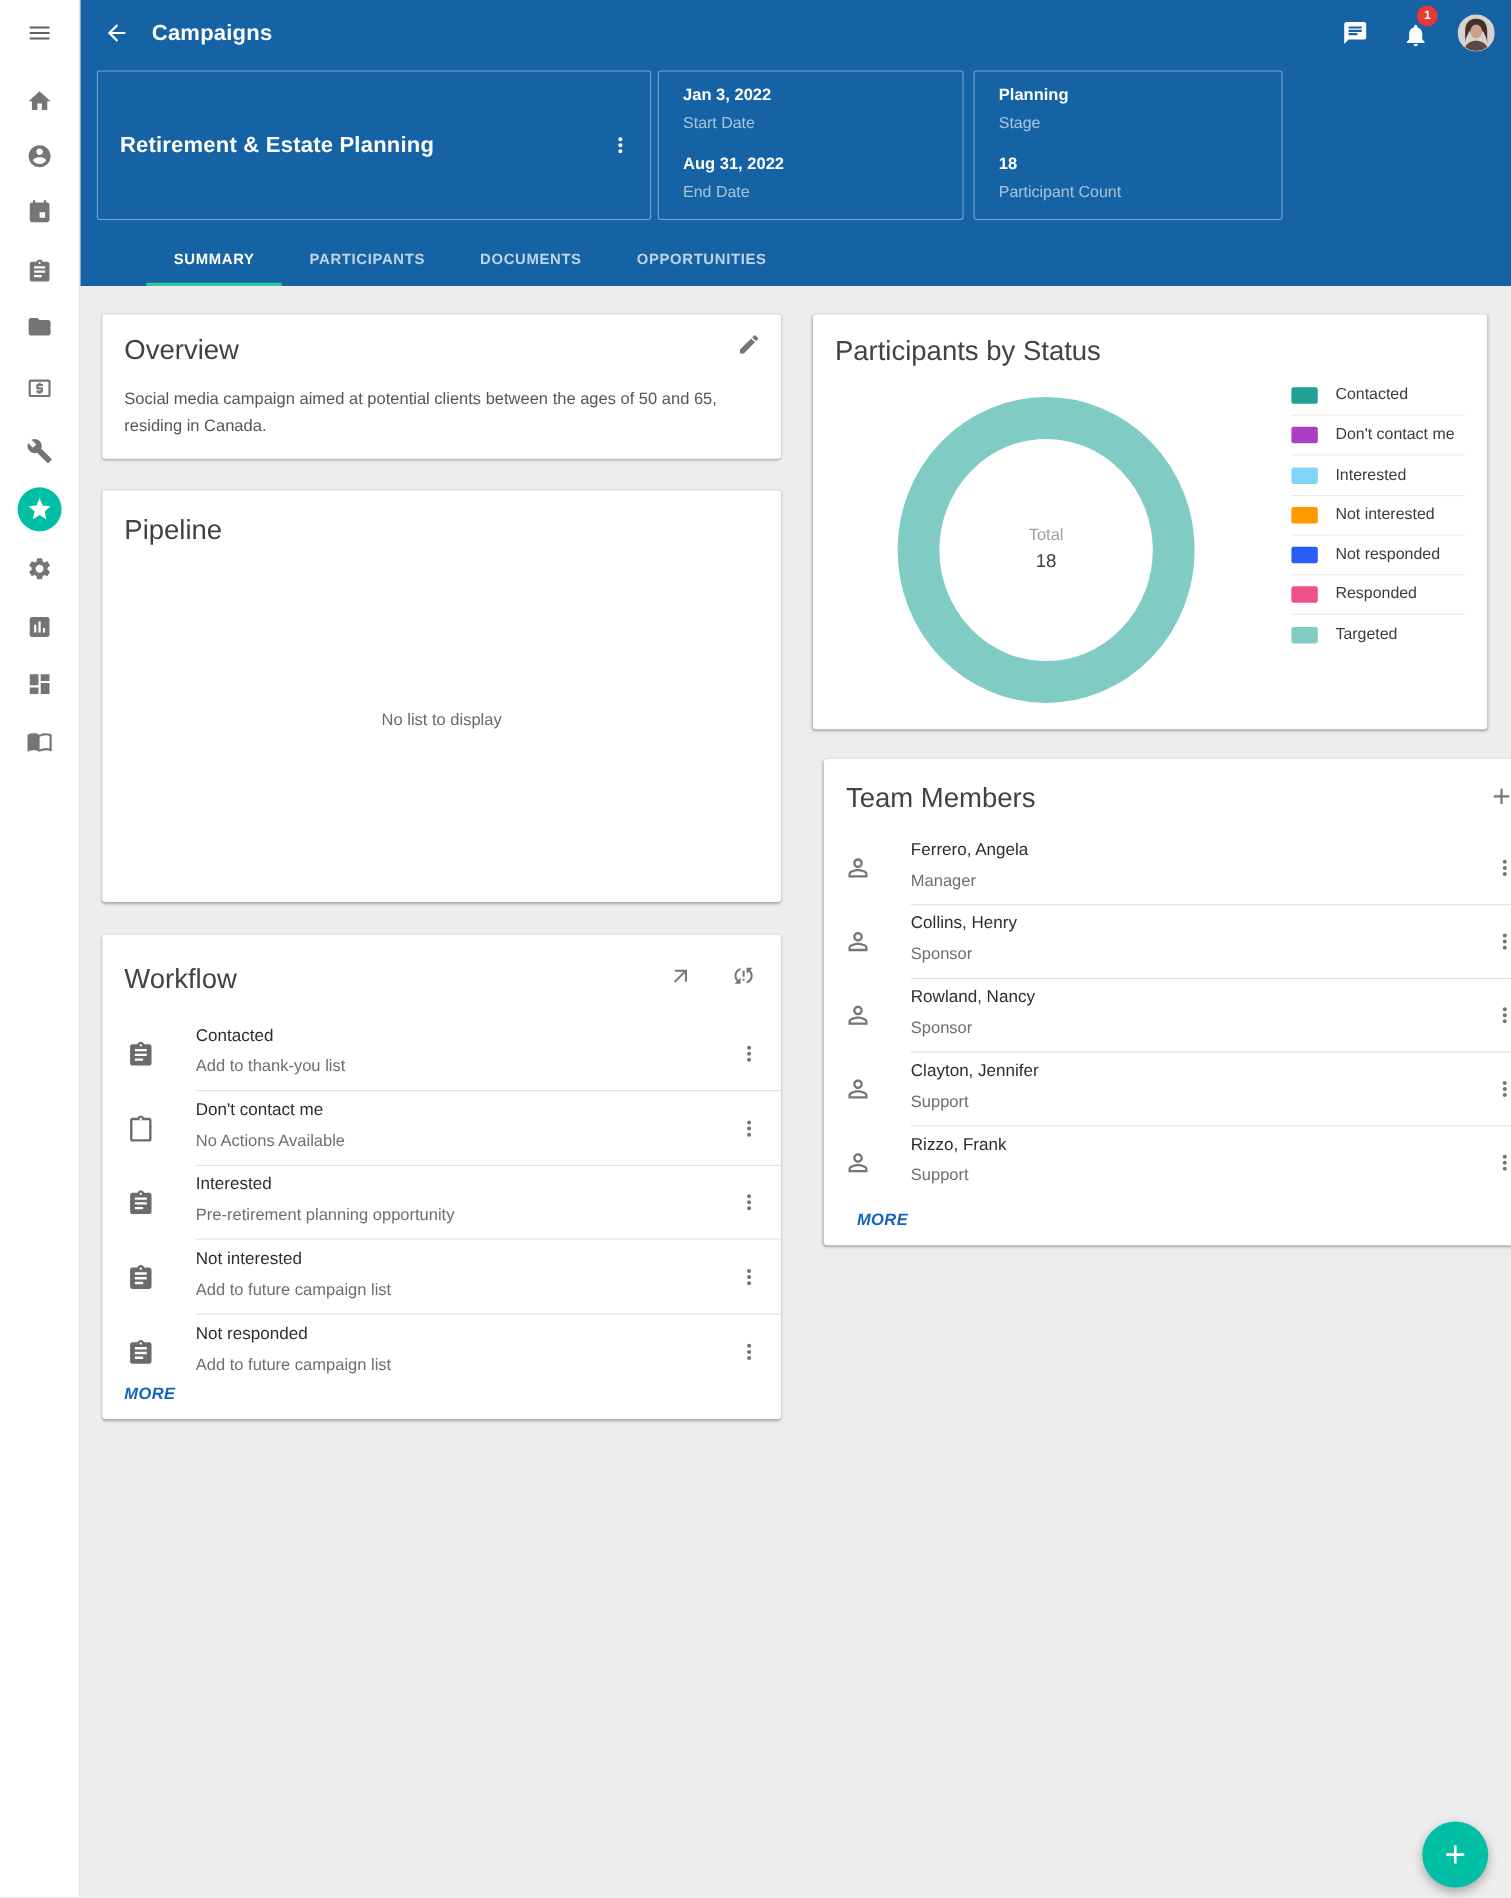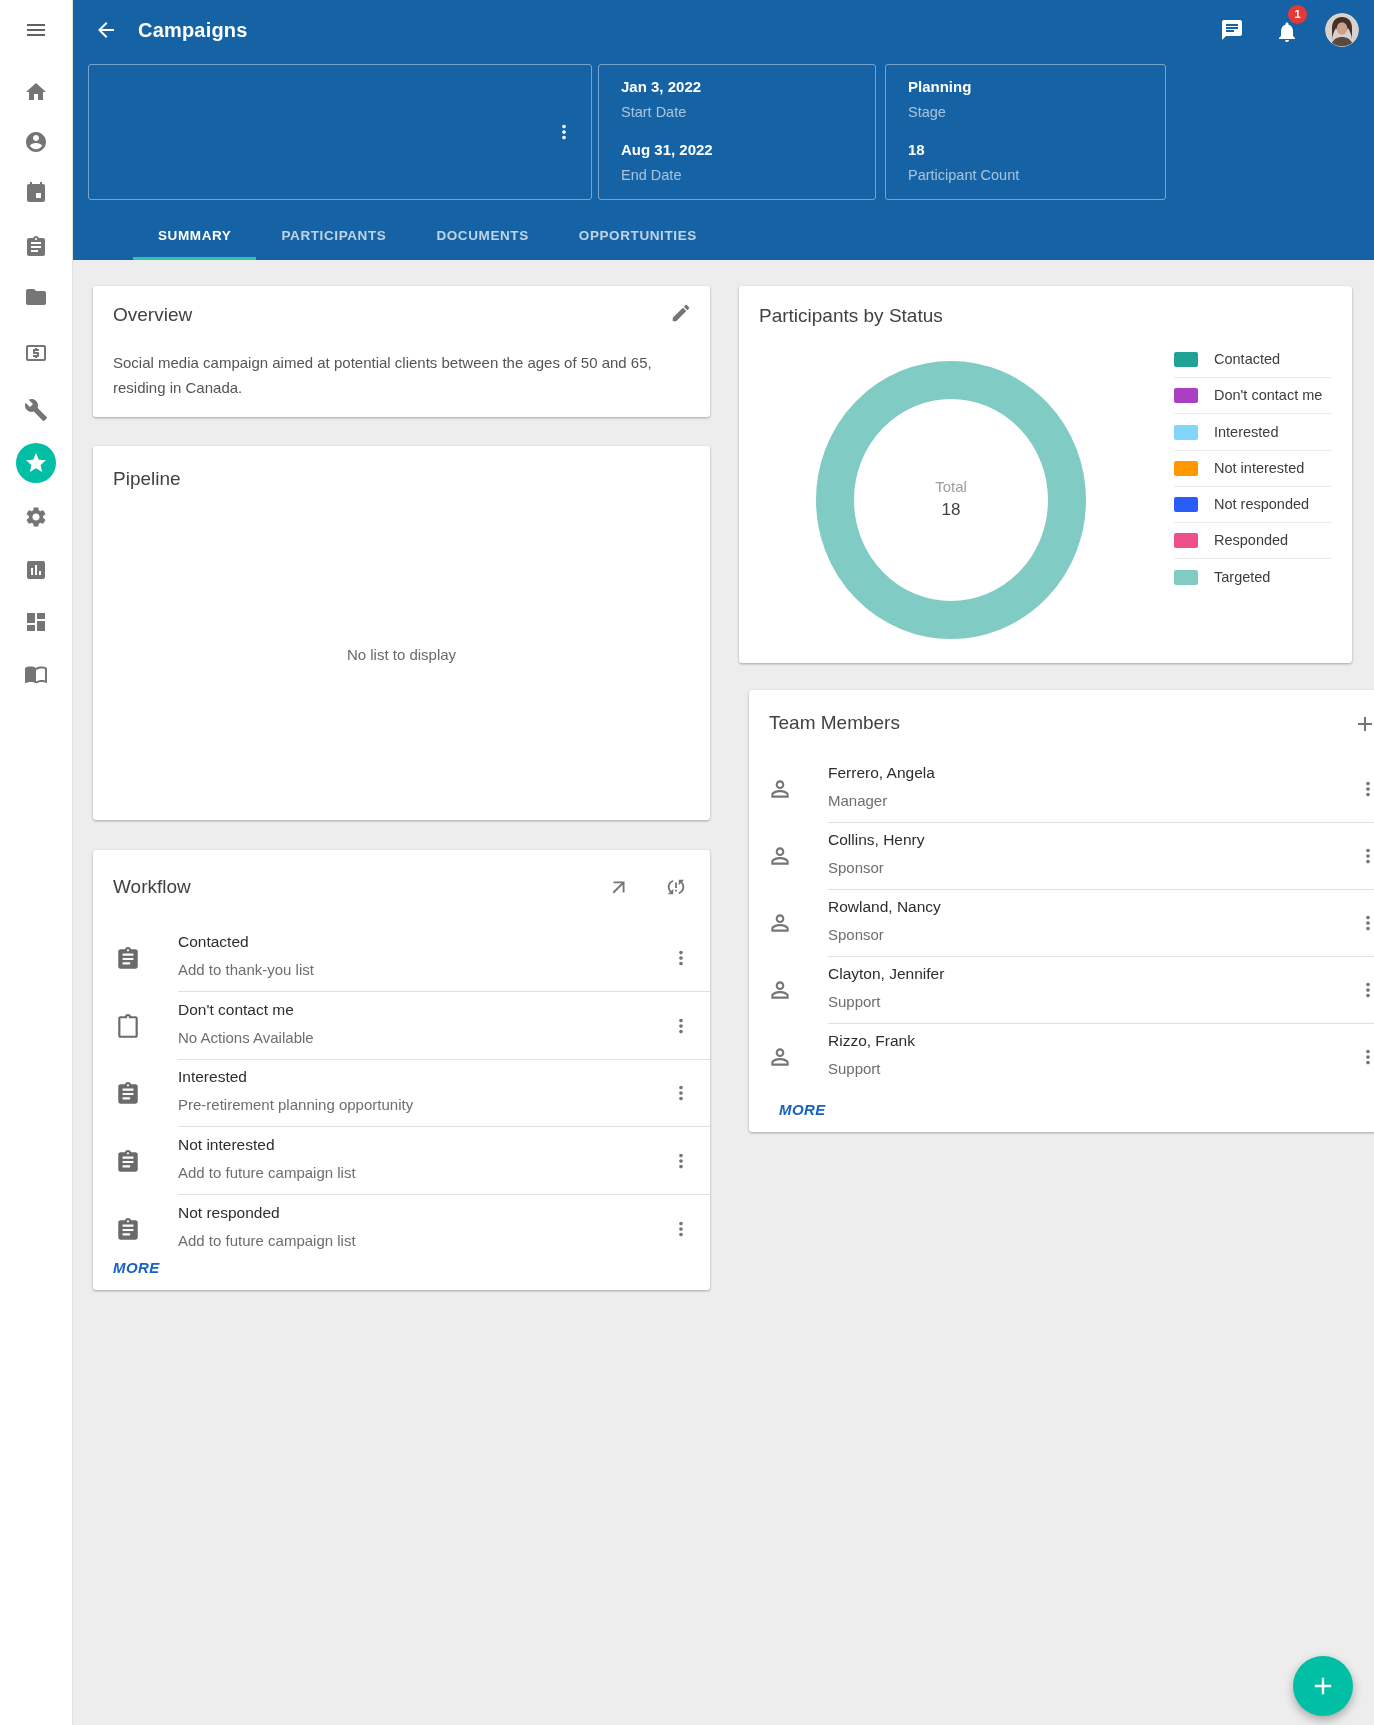--- a/index.html
+++ b/index.html
@@ -41,21 +41,21 @@
   .v1{top:13px;} .l1{top:39px;} .v2{top:76px;} .l2{top:102px;}
   
   .tabs{position:absolute;left:61px;bottom:0;height:46px;display:flex;align-items:flex-end;}
   .tab{position:relative;height:46px;line-height:44px;padding:0 25px;font-size:13.5px;
     font-weight:700;letter-spacing:.6px;color:rgba(255,255,255,.72);cursor:pointer;}
   .tab.active{color:#ffffff;}
   .tab.active::after{content:"";position:absolute;left:0;right:0;bottom:0;height:3px;background:#2ec5a2;}
   
   .card{position:absolute;background:#fff;border-radius:3px;
     box-shadow:0 1px 3px rgba(0,0,0,.2),0 1px 2px rgba(0,0,0,.12);}
-  .card-title{position:absolute;left:20px;font-size:19px;color:#424242;}
+  .card-title{position:absolute;left:20px;font-size:25px;color:#424242;}
   .icon-btn{position:absolute;cursor:pointer;}
   .icon-btn svg{fill:#757575;}
   #overview{left:93px;top:286px;width:617px;height:131px;}
   .ov-body{position:absolute;left:20px;top:64px;width:572px;font-size:15px;color:#555;line-height:25px;}
   #pipeline{left:93px;top:446px;width:617px;height:374px;}
   .empty-text{position:absolute;left:0;top:200px;width:100%;text-align:center;font-size:15px;color:#696969;}
   #workflow{left:93px;top:850px;width:617px;height:440px;}
   .wf-item{position:absolute;left:0;width:100%;height:67px;}
   .wf-item .li-ic{position:absolute;left:22px;top:21px;}
   .li-ic svg{fill:#6b6b6b;}
@@ -201,20 +201,21 @@
   <div class="avatar">
     <svg width="34" height="34" viewBox="0 0 34 34">
       <circle cx="17" cy="17" r="17" fill="#d8d2cc"></circle>
       <path d="M17 4c-7 0-10 5-10 11v12c0-5 2-8 4-12 0 0 1 3 6 3s6-3 6-3c2 4 4 7 4 12V15c0-6-3-11-10-11z" fill="#433029"></path>
       <ellipse cx="17" cy="15.5" rx="5.3" ry="6.2" fill="#c9a18c"></ellipse>
       <path d="M7 30c1.5-4 5.5-6 10-6s8.5 2 10 6a17 17 0 0 1-20 0z" fill="#5b4a42"></path>
     </svg>
   </div>
 
   <div class="hero-card hc-name">
+    <div class="camp-name">Retirement &amp; Estate Planning</div>
     <div class="hc-kebab"><span><svg width="22" height="22" viewBox="0 0 24 24">
             <path d="M12 8c1.1 0 2-.9 2-2s-.9-2-2-2-2 .9-2 2 .9 2 2 2zm0 2c-1.1 0-2 .9-2 2s.9 2 2 2 2-.9 2-2-.9-2-2-2zm0 6c-1.1 0-2 .9-2 2s.9 2 2 2 2-.9 2-2-.9-2-2-2z"></path>
           </svg></span></div>
   </div>
   <div class="hero-card hc-dates">
     <div class="hv v1">Jan 3, 2022</div>
     <div class="hl l1">Start Date</div>
     <div class="hv v2">Aug 31, 2022</div>
     <div class="hl l2">End Date</div>
   </div>

